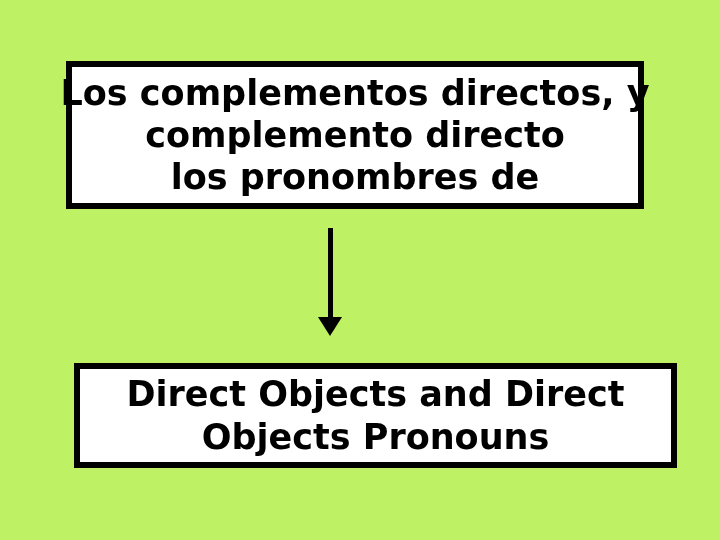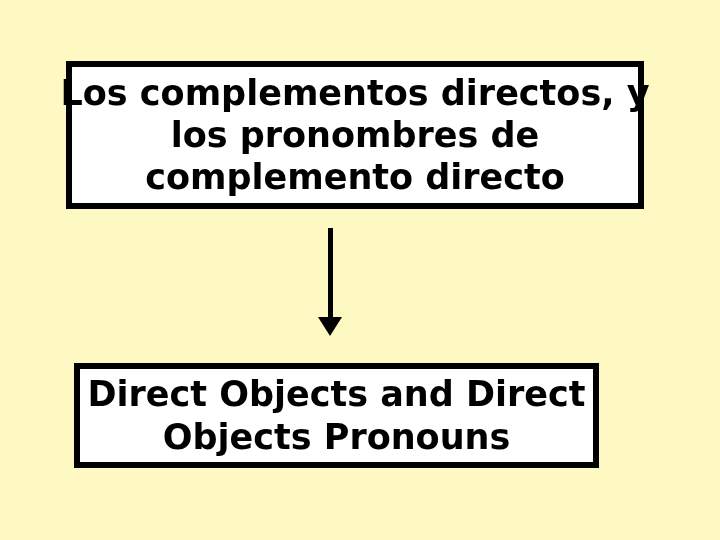--- a/index.html
+++ b/index.html
@@ -4,21 +4,21 @@
 <style>
   html, body {
     margin: 0;
     padding: 0;
     background: #ffffff;
   }
   .slide {
     position: relative;
     width: 720px;
     height: 540px;
-    background: #fef9c3;
+    background: #bef264;
     overflow: hidden;
     font-family: "DejaVu Sans", "Liberation Sans", sans-serif;
   }
   .textbox {
     position: absolute;
     box-sizing: border-box;
     border: 6px solid #000000;
     background: #ffffff;
     display: flex;
     flex-direction: column;
@@ -32,21 +32,21 @@
     left: 66px;
     top: 61px;
     width: 578px;
     height: 148px;
     font-size: 35px;
     line-height: 42px;
   }
   .translation-box {
     left: 74px;
     top: 363px;
-    width: 525px;
+    width: 603px;
     height: 105px;
     font-size: 35px;
     line-height: 43px;
   }
   .line {
     white-space: nowrap;
   }
   .arrow {
     position: absolute;
     left: 318px;
@@ -73,22 +73,22 @@
     border-top: 19px solid #000000;
   }
 </style>
 </head>
 <body>
 
 <div class="slide">
 
   <div class="textbox title-box">
     <div class="line">Los complementos directos, y</div>
+    <div class="line">complemento directo</div>
     <div class="line">los pronombres de</div>
-    <div class="line">complemento directo</div>
   </div>
 
   <div class="arrow">
     <div class="arrow-shaft"></div>
     <div class="arrow-head"></div>
   </div>
 
   <div class="textbox translation-box">
     <div class="line">Direct Objects and Direct</div>
     <div class="line">Objects Pronouns</div>

